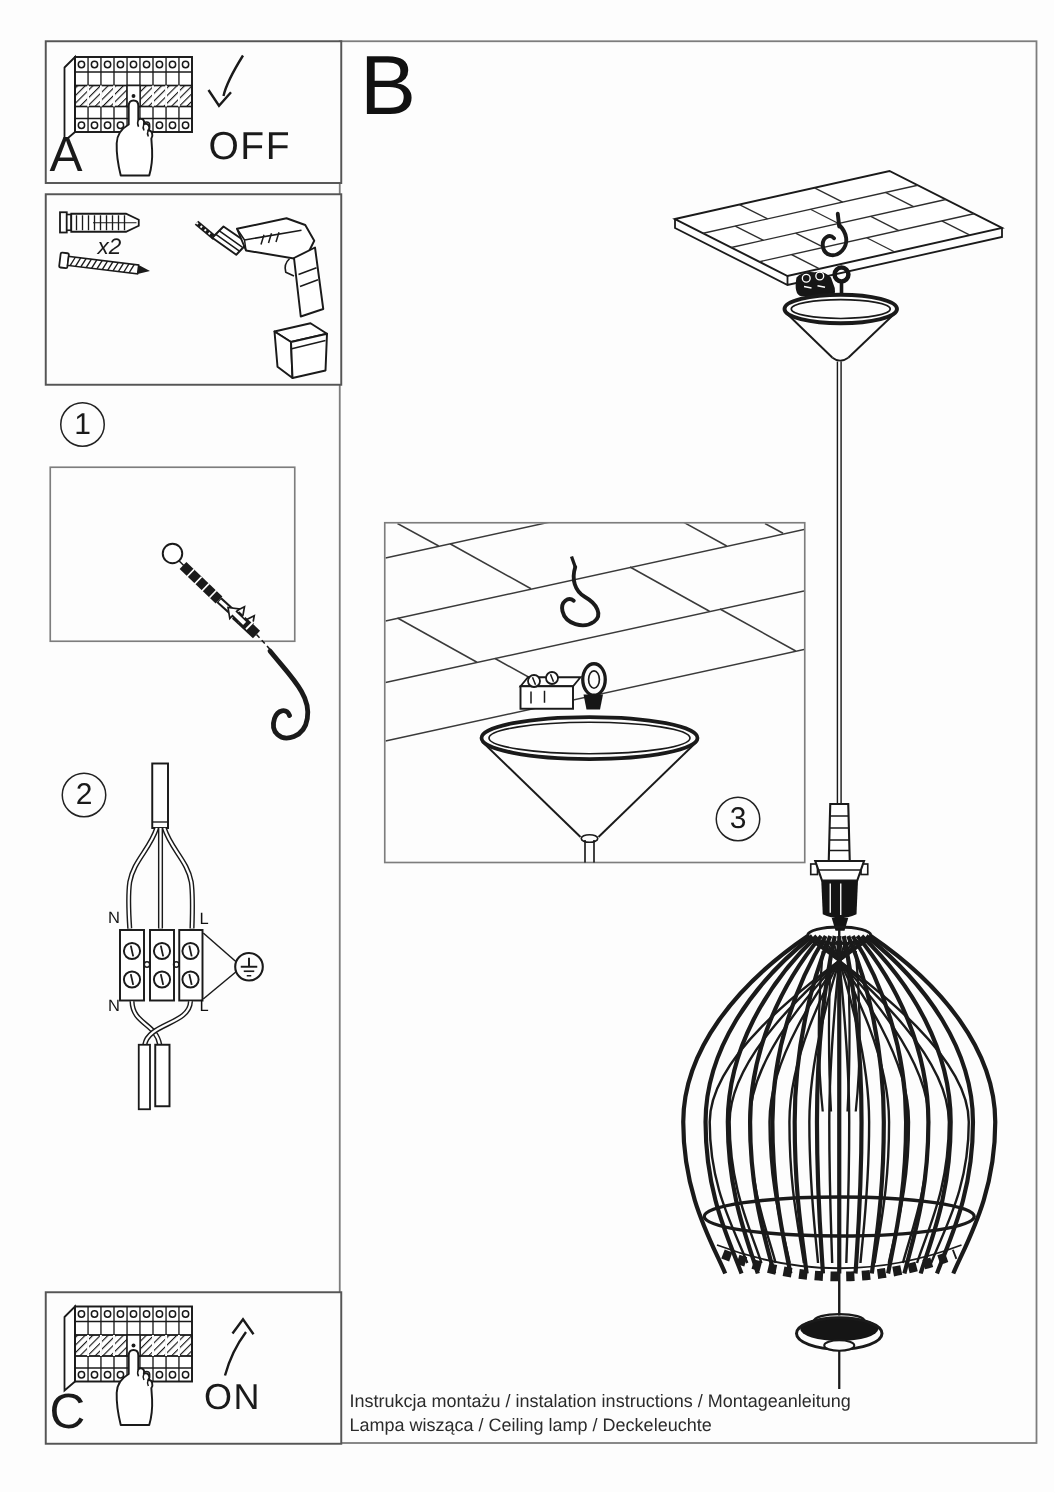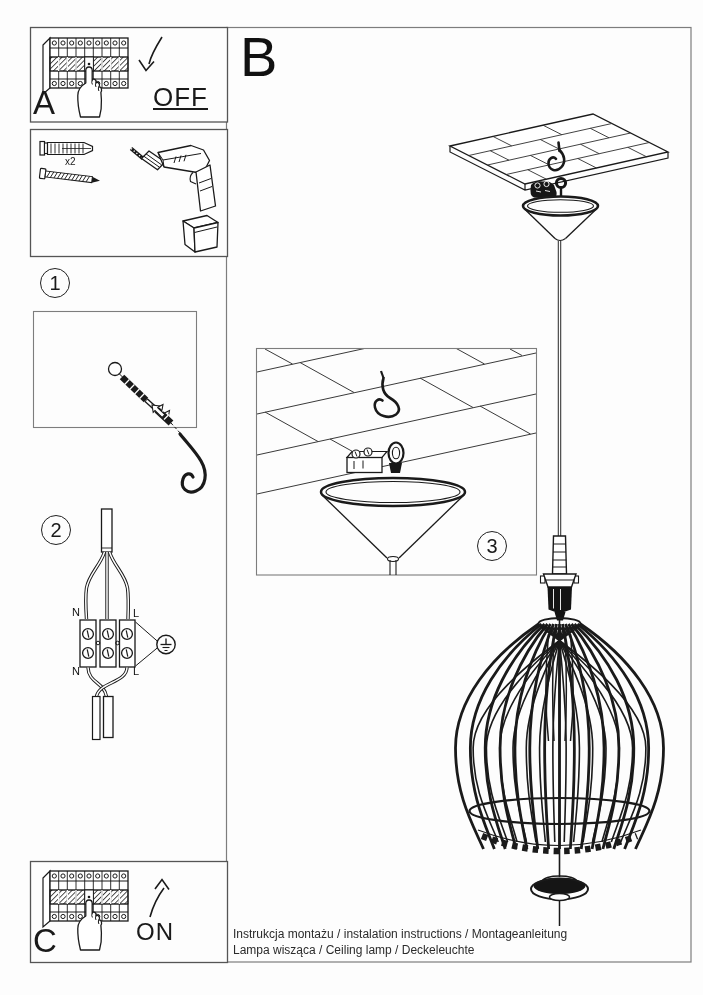--- a/index.html
+++ b/index.html
@@ -2,21 +2,21 @@
 <html><head>
 <meta charset="utf-8">
 <style>
   html,body{margin:0;padding:0;background:#ffffff;}
   .page{position:relative;width:703px;height:995px;background:#fdfdfd;
         font-family:"Liberation Sans",sans-serif;color:#1a1a1a;overflow:hidden;}
   .art{position:absolute;left:0;top:0;}
   .abs{position:absolute;white-space:nowrap;}
   .biglabel{font-size:33px;line-height:1;}
   .state{font-size:26px;line-height:1;letter-spacing:1px;}
-  .qty{font-size:10px;line-height:1;}
+  .qty{font-size:15px;font-style:italic;line-height:1;}
   .wire-label{font-size:11px;line-height:1;color:#111;}
   .footer{font-size:12px;line-height:1.36;color:#2b2b2b;}
   .circled{position:absolute;width:28px;height:28px;border:1.7px solid #222;
            border-radius:50%;display:flex;align-items:center;justify-content:center;
            font-size:20px;background:#fdfdfd;}
   .b-letter{font-size:56px;line-height:0.95;color:#111;}
 </style>
 </head>
 <body>
 
@@ -394,21 +394,21 @@
   <g>
     <use href="#breaker" transform="translate(50,871)"></use>
     <use href="#hand" transform="translate(89,900)"></use>
     <path d="M 150,917 C 153,906 158,896 164,888" fill="none" stroke="#1a1a1a" stroke-width="1.6"></path>
     <polyline points="155,889 162,879.5 169,889.5" fill="none" stroke="#1a1a1a" stroke-width="1.6"></polyline>
   </g>
 </svg>
 
 <div class="abs b-letter" style="left:240px;top:30px;">B</div>
 <div class="abs biglabel" style="left:33px;top:86px;">A</div>
-<div class="abs state" style="left:153px;top:84px;text-decoration:underline;">OFF</div>
+<div class="abs state" style="left:139px;top:84px;">OFF</div>
 <div class="abs qty" style="left:65px;top:157px;">x2</div>
 
 <div class="circled" style="left:40px;top:268px;">
   <span>1</span>
 </div>
 <div class="circled" style="left:41px;top:515px;">
   <span>2</span>
 </div>
 <div class="circled" style="left:477px;top:531px;">
   <span>3</span>

